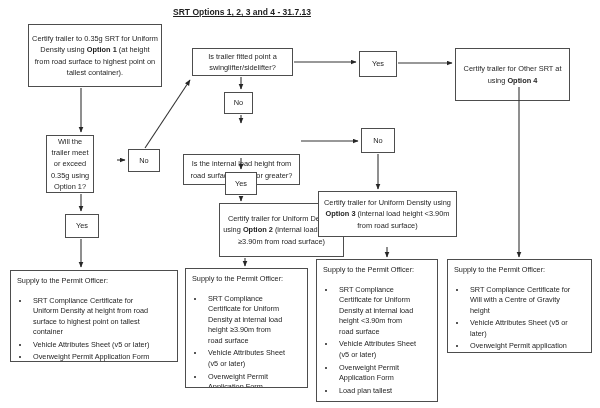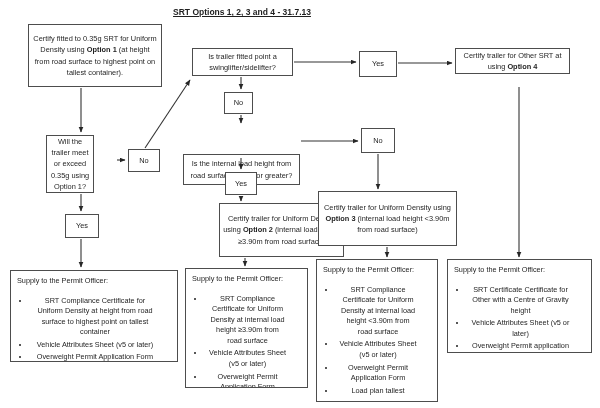--- a/index.html
+++ b/index.html
@@ -24,49 +24,49 @@
   .node span, .node b { display:inline; }
   b.opt { font-weight:bold; }
   .supply {
     position:absolute; box-sizing:border-box;
     border:1px solid #4d4d4d; background:#fff;
     font-size:7.3px; line-height:1.45; padding:5px 20px 3px 5px;
     overflow:hidden;
   }
   .supply .hdr { margin:0 0 9px 1px; }
   .supply ul { margin:0; padding:0 0 0 14px; list-style:disc; }
-  .supply li { padding-left:3px; margin-bottom:2px;text-align:center; }
+  .supply li { padding-left:3px; margin-bottom:2px; }
   
   #node-a { left:28px;  top:24px;  width:134px; height:63px; }
   #node-b { left:46px;  top:135px; width:48px;  height:58px; }
   #lbl-c  { left:128px; top:149px; width:32px;  height:23px; }
   #lbl-d  { left:65px;  top:214px; width:34px;  height:24px; }
   #node-e { left:192px; top:48px;  width:101px; height:28px; }
   #lbl-f  { left:224px; top:92px;  width:29px;  height:22px; }
   #node-g { left:183px; top:126px; width:117px; height:31px;margin-top:28px; }
   #lbl-h  { left:225px; top:172px; width:32px;  height:23px; }
   #node-i { left:183px; top:203px; width:125px; height:54px;margin-left:36px; }
   #lbl-j  { left:359px; top:51px;  width:38px;  height:26px; }
-  #node-k { left:455px; top:48px;  width:115px; height:26px; }
+  #node-k { left:455px; top:48px;  width:115px; height:53px; }
   #lbl-l  { left:361px; top:128px; width:34px;  height:25px; }
-  #node-m { left:318px; top:191px; width:139px; height:55px; }
+  #node-m { left:318px; top:191px; width:139px; height:46px; }
   
   #supply-1 { left:10px;  top:270px; width:168px; height:92px;  }
   #supply-2 { left:185px; top:268px; width:123px; height:120px; }
   #supply-3 { left:316px; top:259px; width:122px; height:143px; }
   #supply-4 { left:447px; top:259px; width:145px; height:94px;  }
   svg.arrows { position:absolute; left:0; top:0; pointer-events:none; }
 </style>
 </head>
 <body>
 
 <div class="title">SRT Options 1, 2, 3 and 4 - 31.7.13</div>
 
 <div class="node" id="node-a">
-  <div><span>Certify fitted to 0.35g SRT for Uniform Density using </span><b class="opt">Option 1</b><span> (at height from road surface to highest point on tallest container).</span></div>
+  <div><span>Certify trailer to 0.35g SRT for Uniform Density using </span><b class="opt">Option 1</b><span> (at height from road surface to highest point on tallest container).</span></div>
 </div>
 
 <div class="node" id="node-b">
   <div>Will the trailer meet or exceed 0.35g using Option 1?</div>
 </div>
 
 <div class="lbl" id="lbl-c">
   <span>No</span>
 </div>
 
@@ -134,21 +134,21 @@
       <li>SRT Compliance Certificate for Uniform Density at internal load height &lt;3.90m from road surface</li>
       <li>Vehicle Attributes Sheet (v5 or later)</li>
       <li>Overweight Permit Application Form</li>
       <li>Load plan tallest</li>
     </ul>
 </div>
 
 <div class="supply" id="supply-4">
   <div class="hdr">Supply to the Permit Officer:</div>
   <ul>
-      <li>SRT Certificate Certificate for Other with a Centre of Gravity height</li>
+      <li>SRT Compliance Certificate for Will with a Centre of Gravity height</li>
       <li>Vehicle Attributes Sheet (v5 or later)</li>
       <li>Overweight Permit application Form</li>
     </ul>
 </div>
 
 <svg class="arrows" width="600" height="408">
   <defs>
     <marker id="ah" markerWidth="7" markerHeight="6" refX="5.5" refY="2.5" orient="auto" markerUnits="userSpaceOnUse">
       <path d="M0,0 L6,2.5 L0,5 z" fill="#262626"></path>
     </marker>

